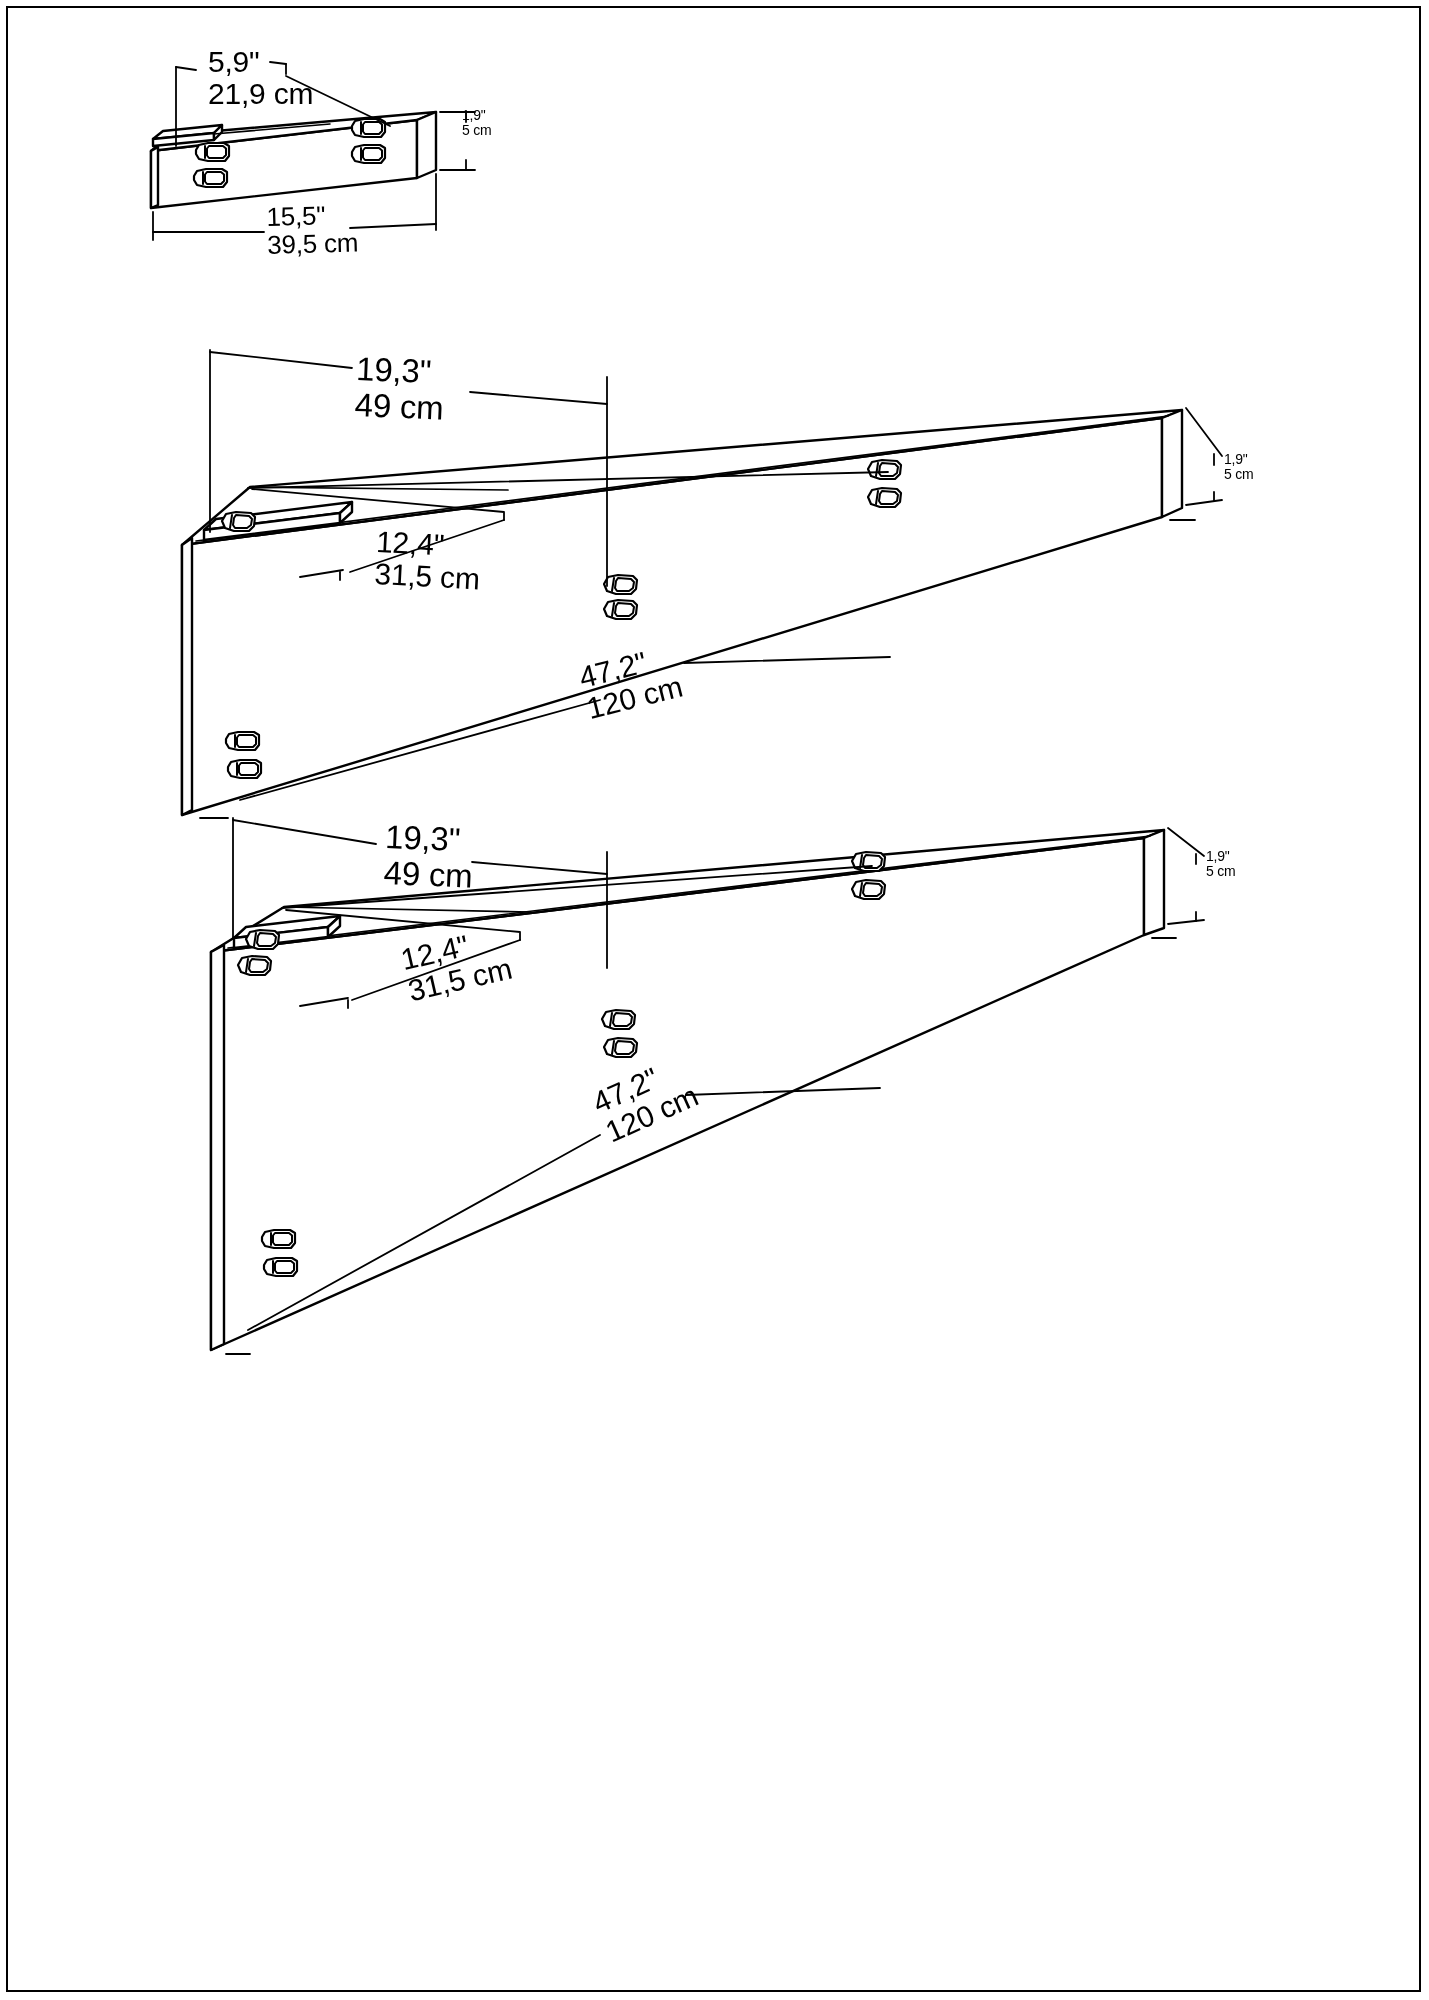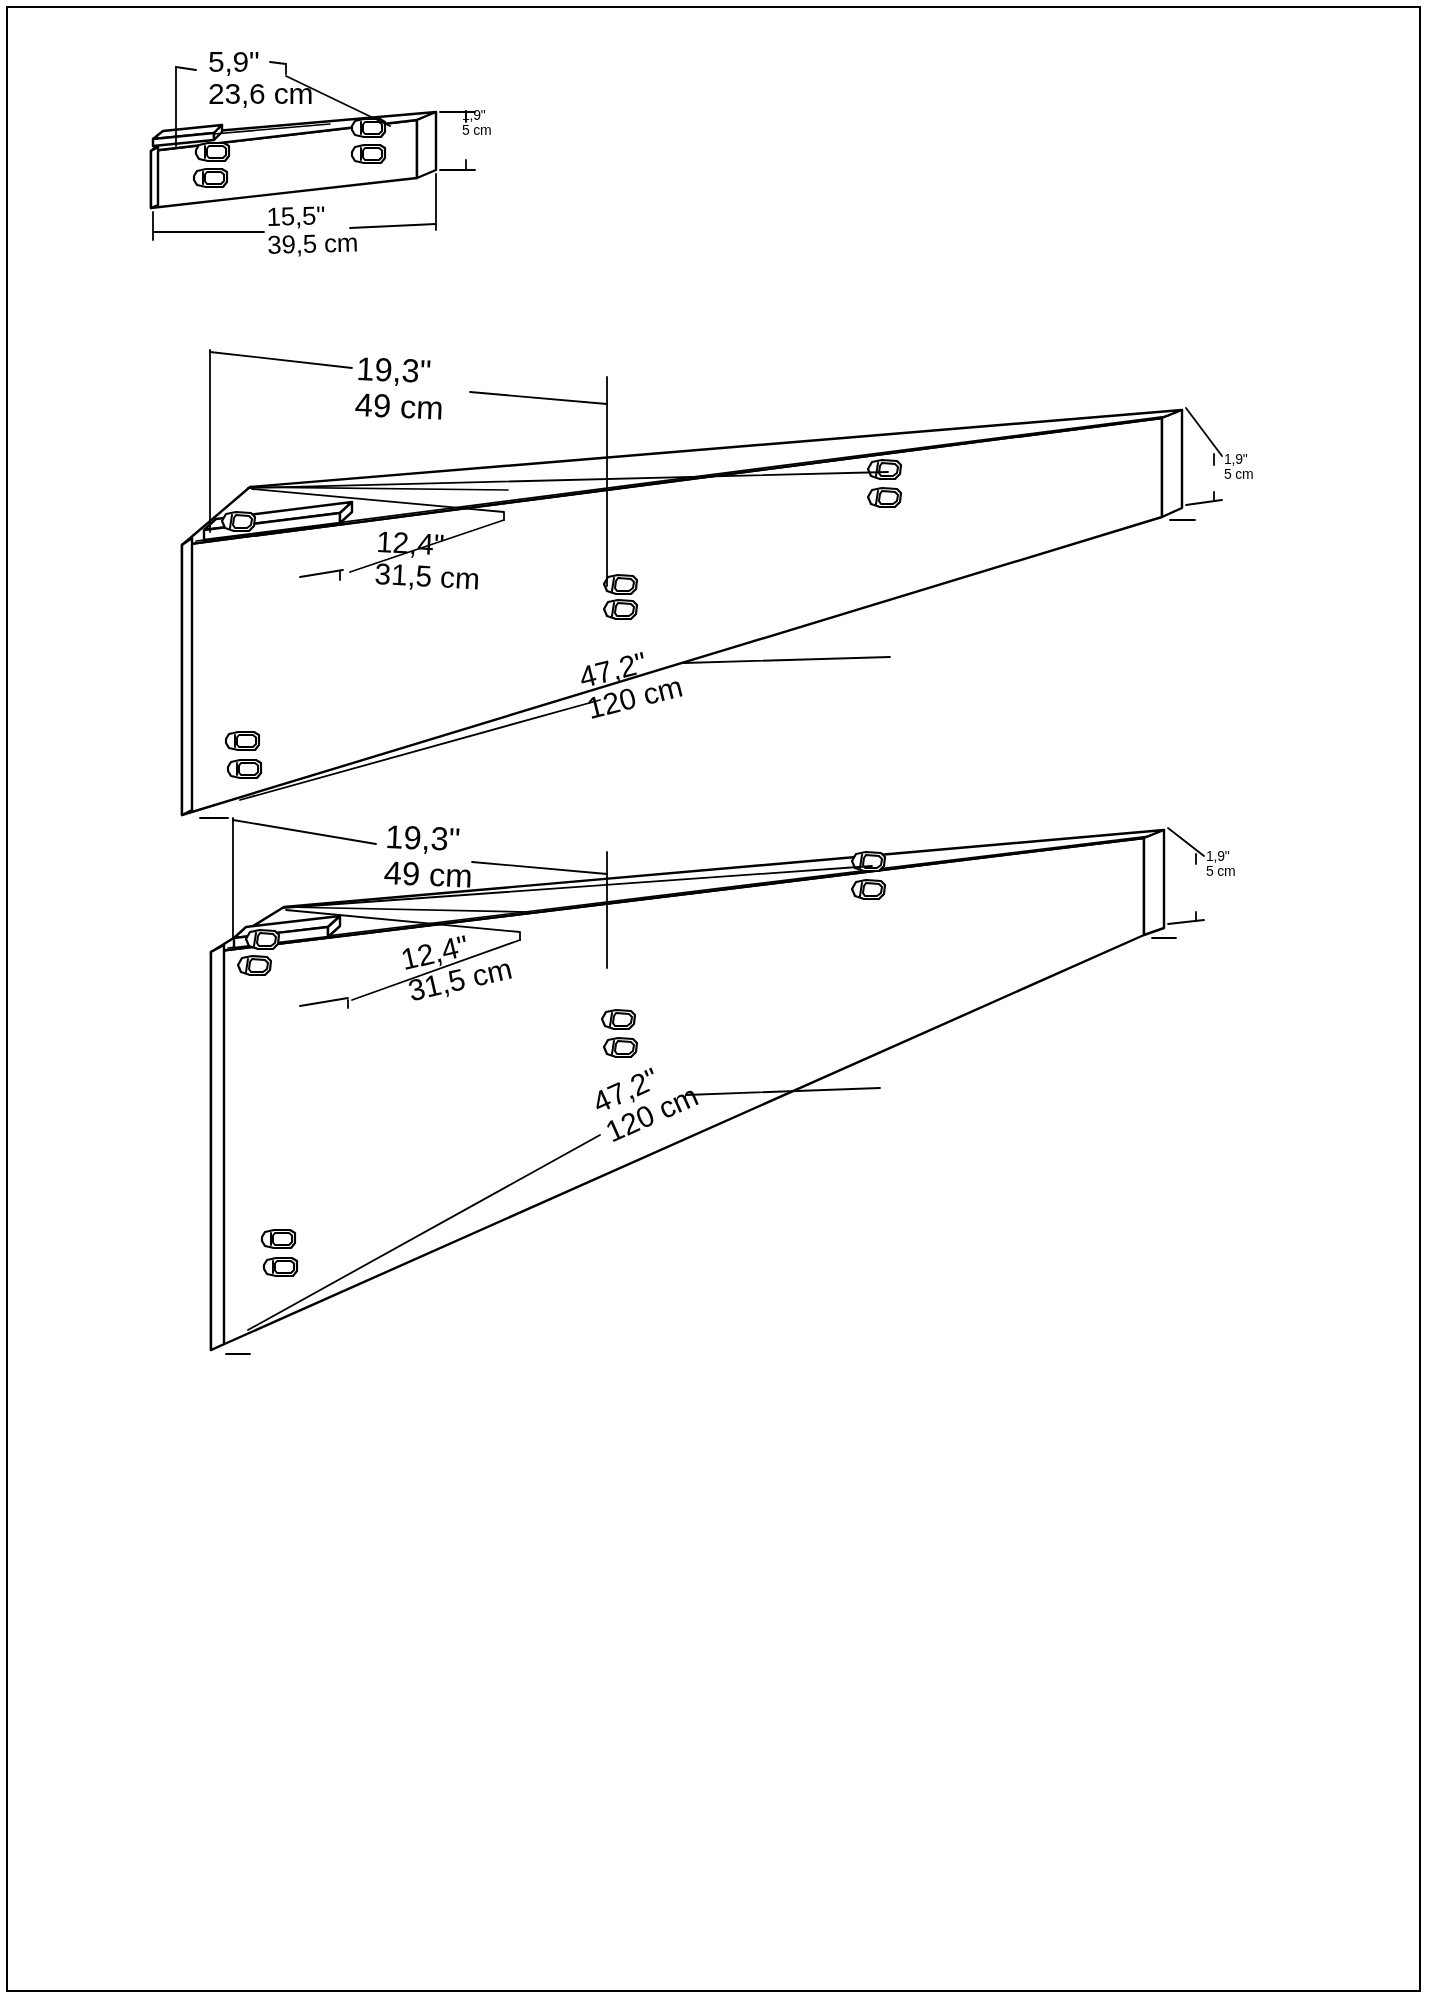--- a/index.html
+++ b/index.html
@@ -224,21 +224,21 @@
         <path d="M1152,938 L1176,938"></path>
         <path d="M686,1095 L880,1088"></path>
         <path d="M248,1330 L600,1135"></path>
       </g>
 
     </g>
   </svg>
 
   <div class="dim-label big" style="left:208px; top:46px;">
     <span class="ln">5,9"</span>
-    <span class="ln">23,6 cm</span>
+    <span class="ln">21,9 cm</span>
   </div>
 
   <div class="dim-label tiny" style="left:462px; top:108px;">
     <span class="ln">1,9"</span>
     <span class="ln">5 cm</span>
   </div>
 
   <div class="dim-label med" style="left:266px; top:203px; transform:rotate(-1.6deg); transform-origin:left top;">
     <span class="ln">15,5"</span>
     <span class="ln">39,5 cm</span>

